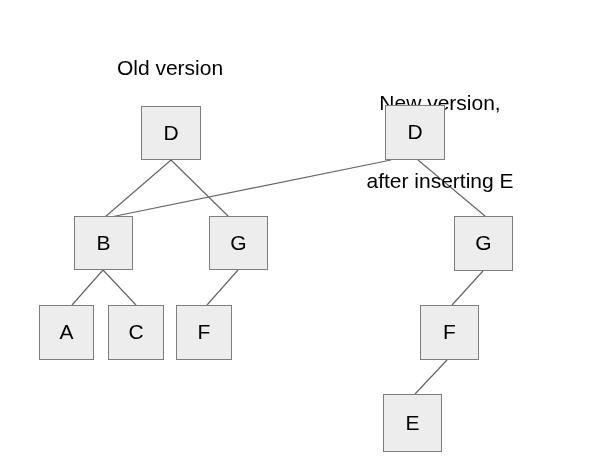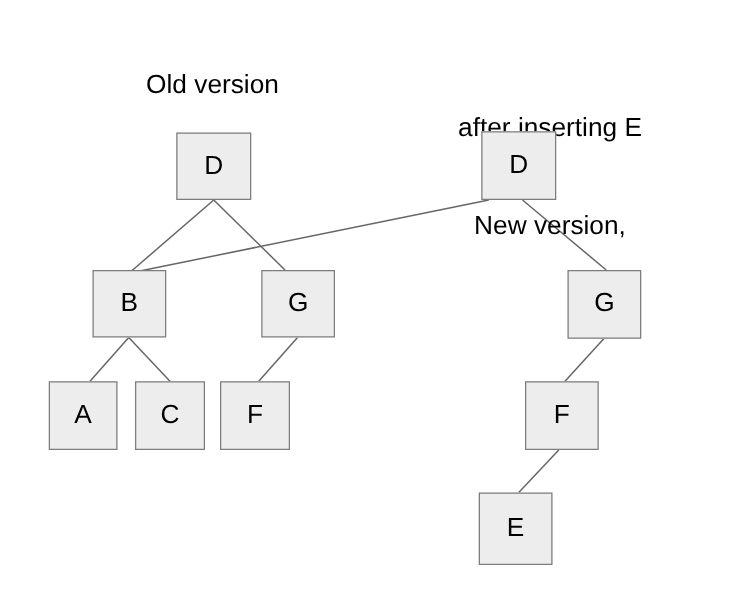--- a/index.html
+++ b/index.html
@@ -81,22 +81,22 @@
       <line x1="391" y1="160" x2="106" y2="218"></line>
       <line x1="418" y1="160" x2="485" y2="216"></line>
       <line x1="483" y1="271" x2="452" y2="305"></line>
       <line x1="447" y1="360" x2="415" y2="394"></line>
     </g>
   </svg>
 
   <div class="title" id="title-old"><span>Old version</span></div>
 
   <div class="title" id="title-new">
+    <div>New version,</div>
     <div>after inserting E</div>
-    <div>New version,</div>
   </div>
 
   <div class="node" style="left:141px; top:106px; width:60px; height:54px;">
     <span class="node-label">D</span>
   </div>
   <div class="node" style="left:74px; top:216px; width:59px; height:54px;">
     <span class="node-label">B</span>
   </div>
   <div class="node" style="left:209px; top:216px; width:59px; height:54px;">
     <span class="node-label">G</span>

